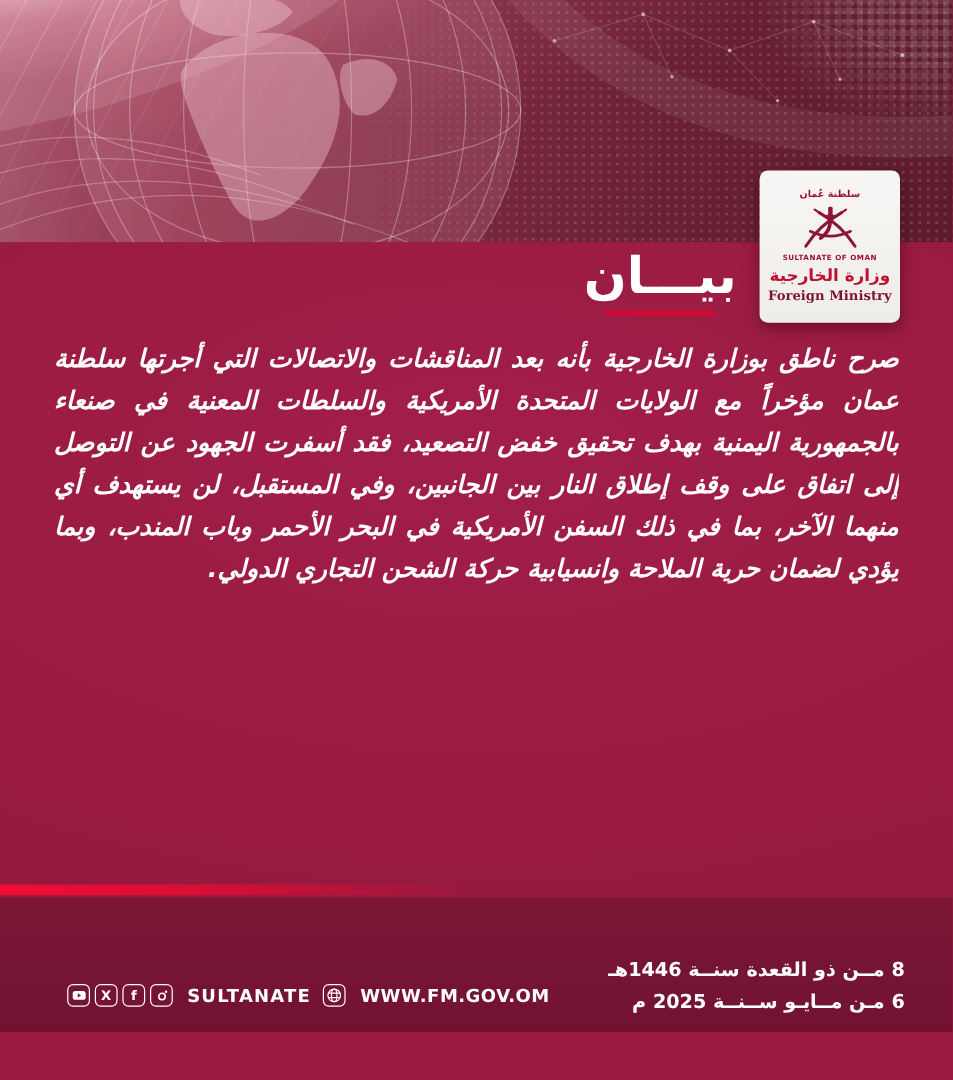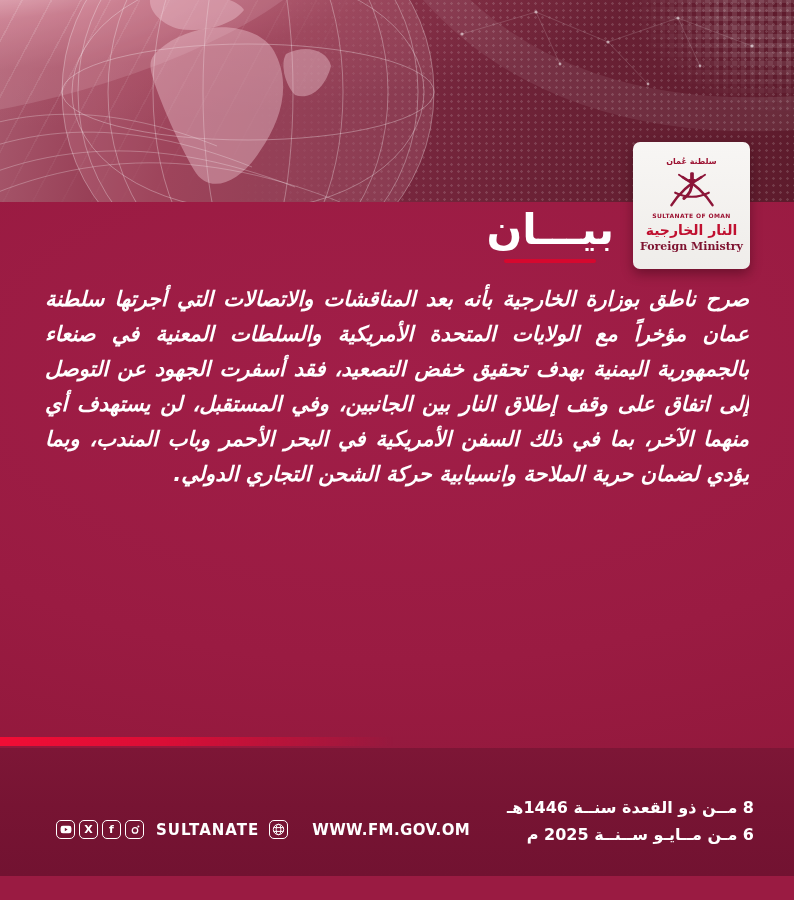--- a/index.html
+++ b/index.html
@@ -62,35 +62,35 @@
     font-size:25px;line-height:42px;text-align:justify;
   }
   .statement p{margin:0 0 16px;}
   .edge-glow{
     position:absolute;top:737px;left:0;width:480px;height:9px;z-index:3;
     background:linear-gradient(90deg,#f10d35 0%,#da0e36 34%,rgba(154,27,66,0) 82%);
     filter:blur(.6px);border-radius:0 5px 5px 0;
   }
   
   .footer{
-    position:absolute;top:748px;left:0;width:794px;height:128px;
+    position:absolute;top:748px;left:0;width:794px;height:112px;
     background:linear-gradient(180deg,#7d1636 0%,#771433 45%,#721231 100%);
   }
   .dates{
     position:absolute;top:46px;right:40px;direction:rtl;text-align:right;
     color:#fff;font-weight:bold;font-size:16px;line-height:27px;
   }
   .social-row{position:absolute;top:72px;left:56px;display:flex;align-items:center;color:#fff;}
   .icon-sq{
     width:19px;height:19px;border:1.7px solid #fff;border-radius:5px;box-sizing:border-box;
     display:flex;align-items:center;justify-content:center;
     font-size:11px;font-weight:bold;line-height:1;margin-right:4px;color:#fff;
   }
   .handle{font-size:15px;font-weight:bold;letter-spacing:1px;margin:0 10px 0 8px;}
-  .site{font-size:15px;font-weight:bold;letter-spacing:.4px;margin-left:20px;}
+  .site{font-size:15px;font-weight:bold;letter-spacing:.4px;margin-left:8px;}
 </style>
 </head>
 <body>
 
 <div class="banner">
   <div class="rays"></div>
   <div class="dots"></div>
   <div class="grid-squares"></div>
   <svg class="banner-art" width="794" height="202" viewBox="0 0 794 202">
 
@@ -146,21 +146,21 @@
       <path d="M24,9 L36,17 M54,17 L66,9" stroke-width="3"></path>
       <path d="M18,38 Q45,51 72,38" stroke-width="3.5"></path>
       <path d="M45,20 C45,34 41,41 32,47" stroke-width="5"></path>
     </g>
     <g fill="#8C1538">
       <rect x="42" y="5" width="6" height="13" rx="2"></rect>
       <rect x="39" y="16" width="12" height="4" rx="1.5"></rect>
     </g>
   </svg>
   <div class="sultanate-en">SULTANATE OF OMAN</div>
-  <div class="ministry-ar">النار الخارجية</div>
+  <div class="ministry-ar">وزارة الخارجية</div>
   <div class="ministry-en">Foreign Ministry</div>
 </div>
 
 <div class="main">
   <div class="title-block">
     <div class="title-text">بيـــان</div>
     <div class="title-underline"></div>
   </div>
   <div class="statement" style="font-size: 21px; line-height: 35px; font-style: italic;">
     <p>صرح ناطق بوزارة الخارجية بأنه بعد المناقشات والاتصالات التي أجرتها سلطنة عمان مؤخراً مع الولايات المتحدة الأمريكية والسلطات المعنية في صنعاء بالجمهورية اليمنية بهدف تحقيق خفض التصعيد، فقد أسفرت الجهود عن التوصل إلى اتفاق على وقف إطلاق النار بين الجانبين، وفي المستقبل، لن يستهدف أي منهما الآخر، بما في ذلك السفن الأمريكية في البحر الأحمر وباب المندب، وبما يؤدي لضمان حرية الملاحة وانسيابية حركة الشحن التجاري الدولي.</p>

